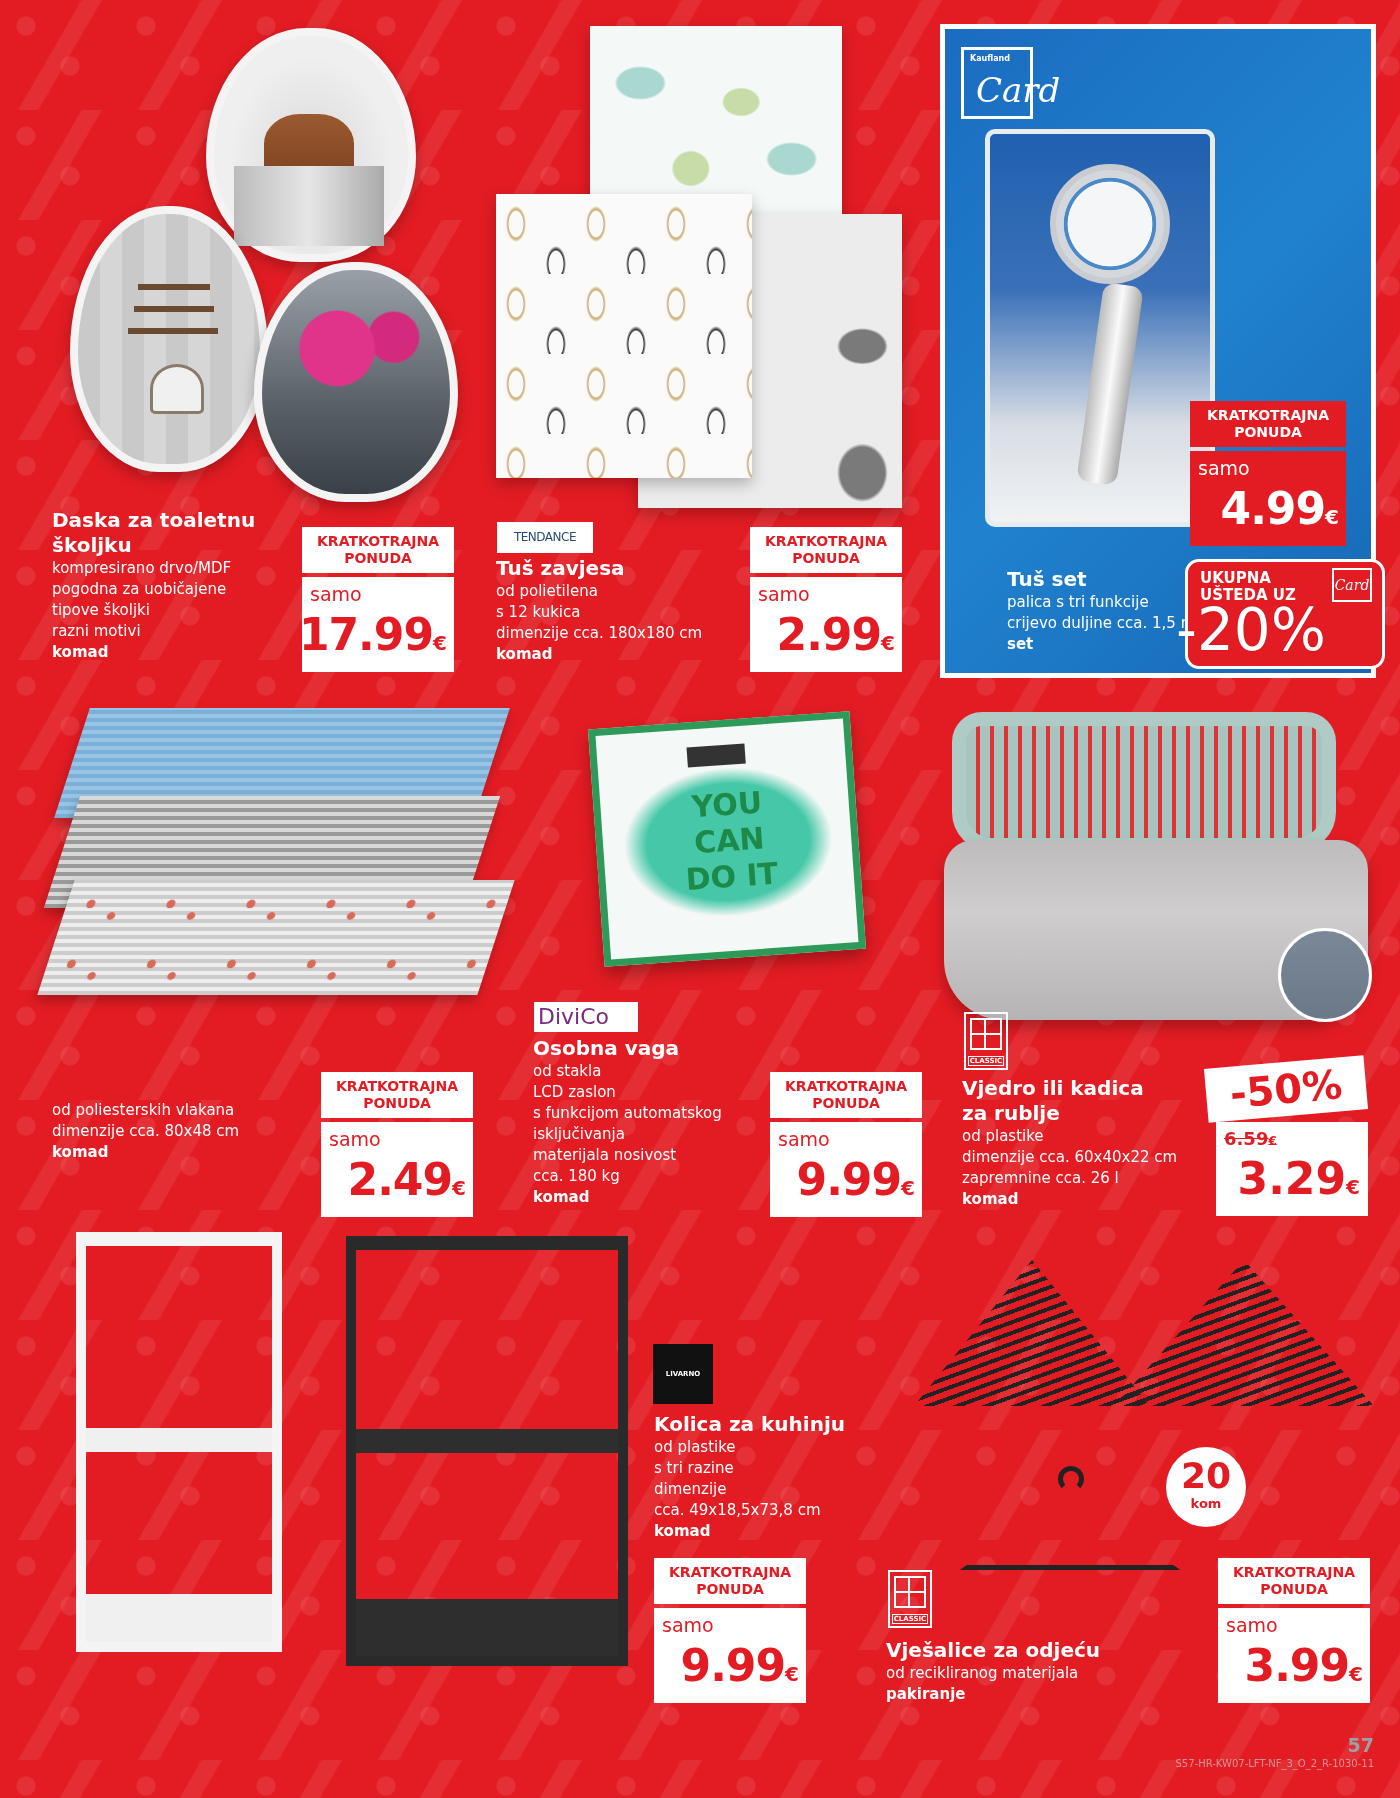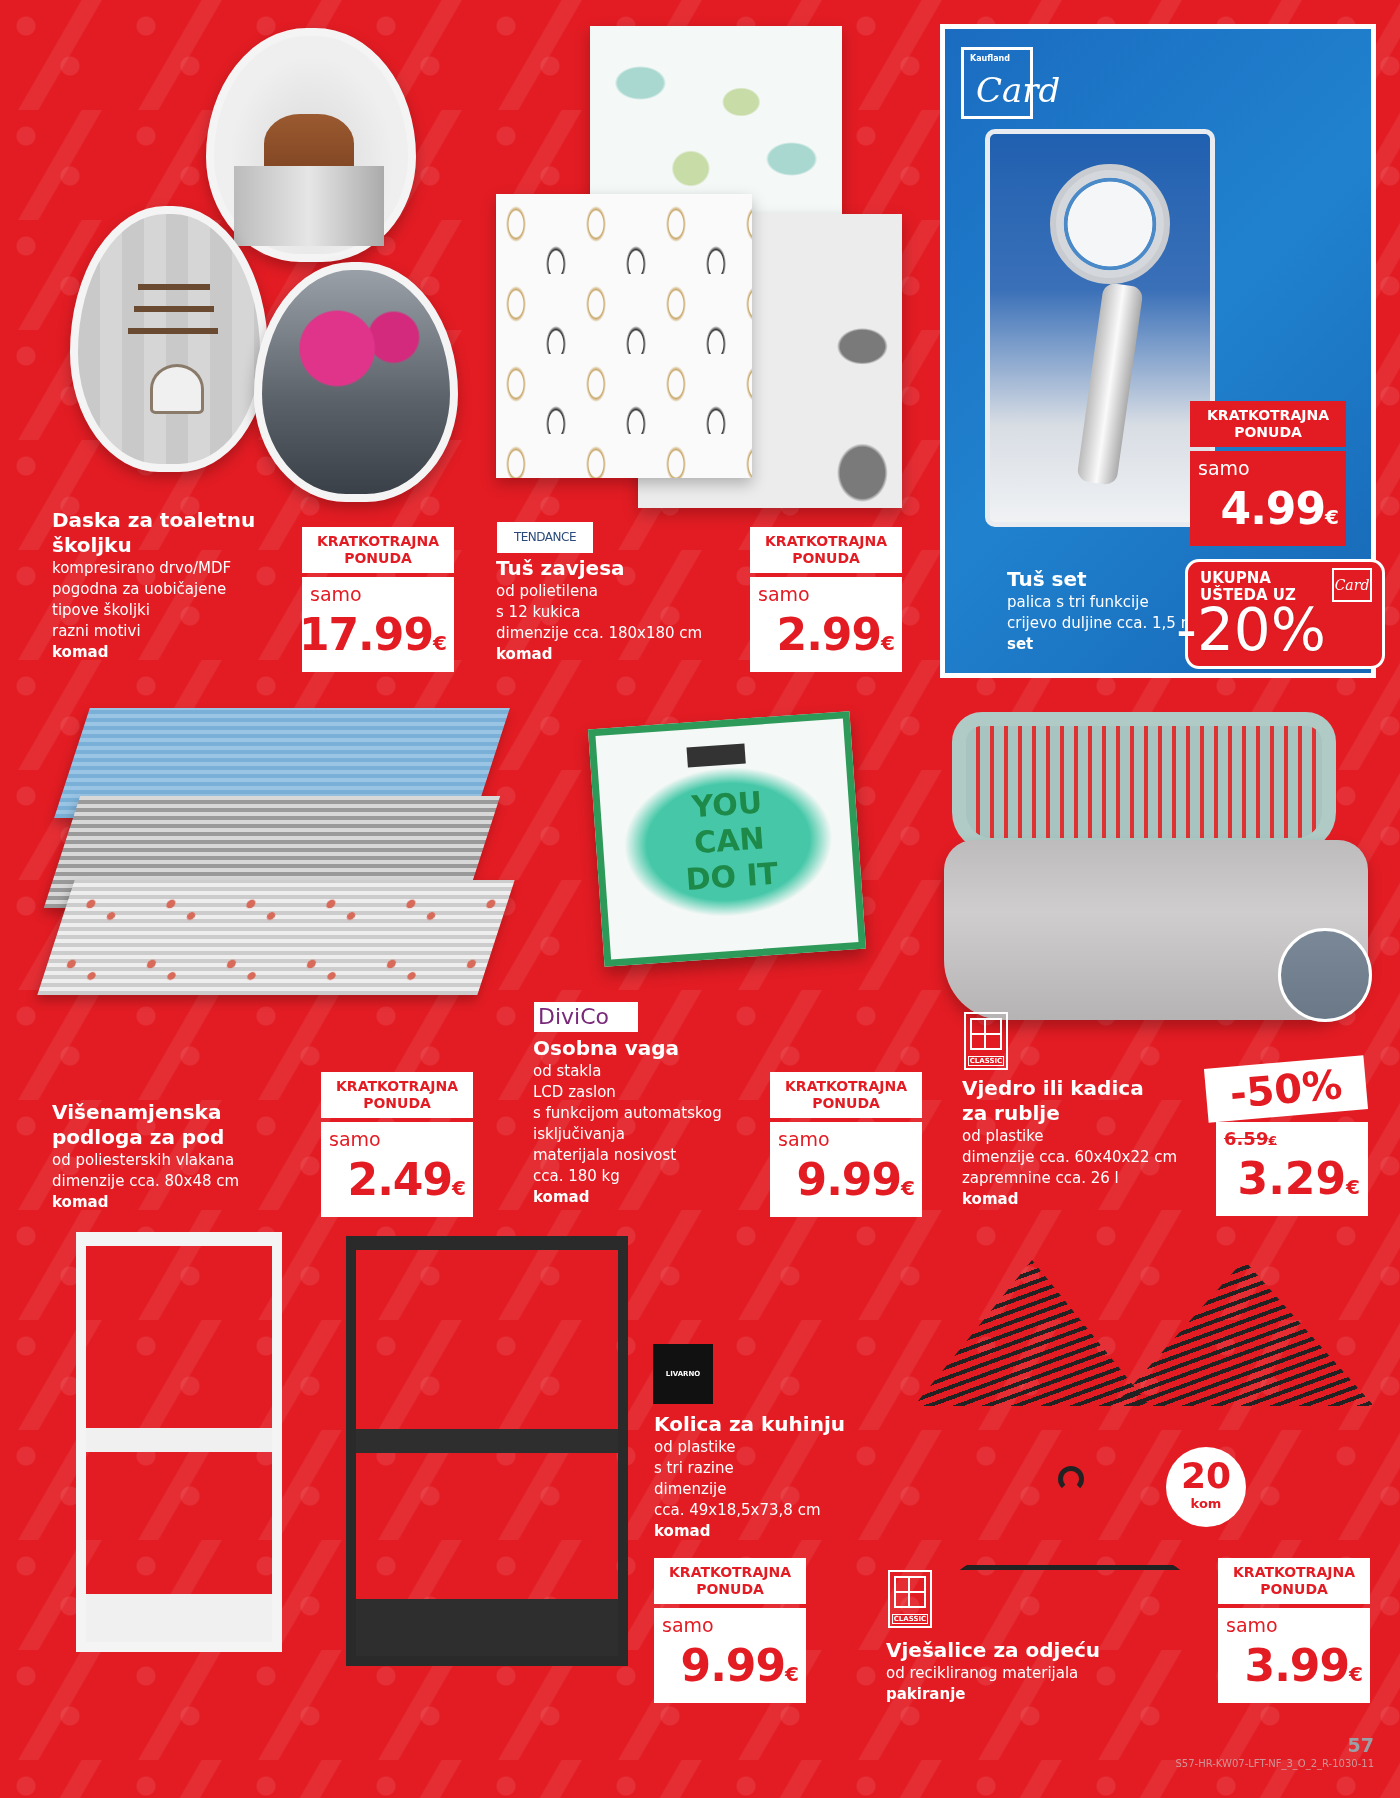--- a/index.html
+++ b/index.html
@@ -191,24 +191,20 @@
       <span class="s-card">Card</span>
       <span class="s-pct">-20%</span>
     </div>
   </div>
 
   <div class="img" style="left:72px; top:708px; width:420px; height:110px; background:repeating-linear-gradient(0deg,#7ab0d8 0 4px,#9ac4e4 4px 8px); transform:skewX(-18deg); box-shadow:0 6px 10px rgba(0,0,0,0.25);"></div>
   <div class="img" style="left:62px; top:796px; width:420px; height:112px; background:repeating-linear-gradient(0deg,#9a9a9a 0 4px,#d8d8d8 4px 8px); transform:skewX(-18deg); box-shadow:0 6px 10px rgba(0,0,0,0.25);"></div>
   <div class="img" style="left:56px; top:880px; width:440px; height:115px; background:radial-gradient(circle at 30% 40%, #d86a5a 0 6%, transparent 7%), radial-gradient(circle at 60% 60%, #d86a5a 0 6%, transparent 7%), repeating-linear-gradient(0deg,#ccc 0 4px,#eee 4px 8px); background-size:80px 60px, 80px 60px, auto; transform:skewX(-18deg); box-shadow:0 6px 10px rgba(0,0,0,0.25);"></div>
 
   <div class="abs" style="left:52px; top:1100px; width:240px;">
-    <div class="title">
-      <span class="line">Višenamjenska</span>
-      <span class="line">podloga za pod</span>
-    </div>
     <div class="desc">
       <span class="line">od poliesterskih vlakana</span>
       <span class="line">dimenzije cca. 80x48 cm</span>
       <span class="line unit">komad</span>
     </div>
   </div>
   <div class="pricebox" style="left:321px; top:1072px;">
     <div class="pb-header">
       <span class="line">KRATKOTRAJNA</span>
       <span class="line">PONUDA</span>

